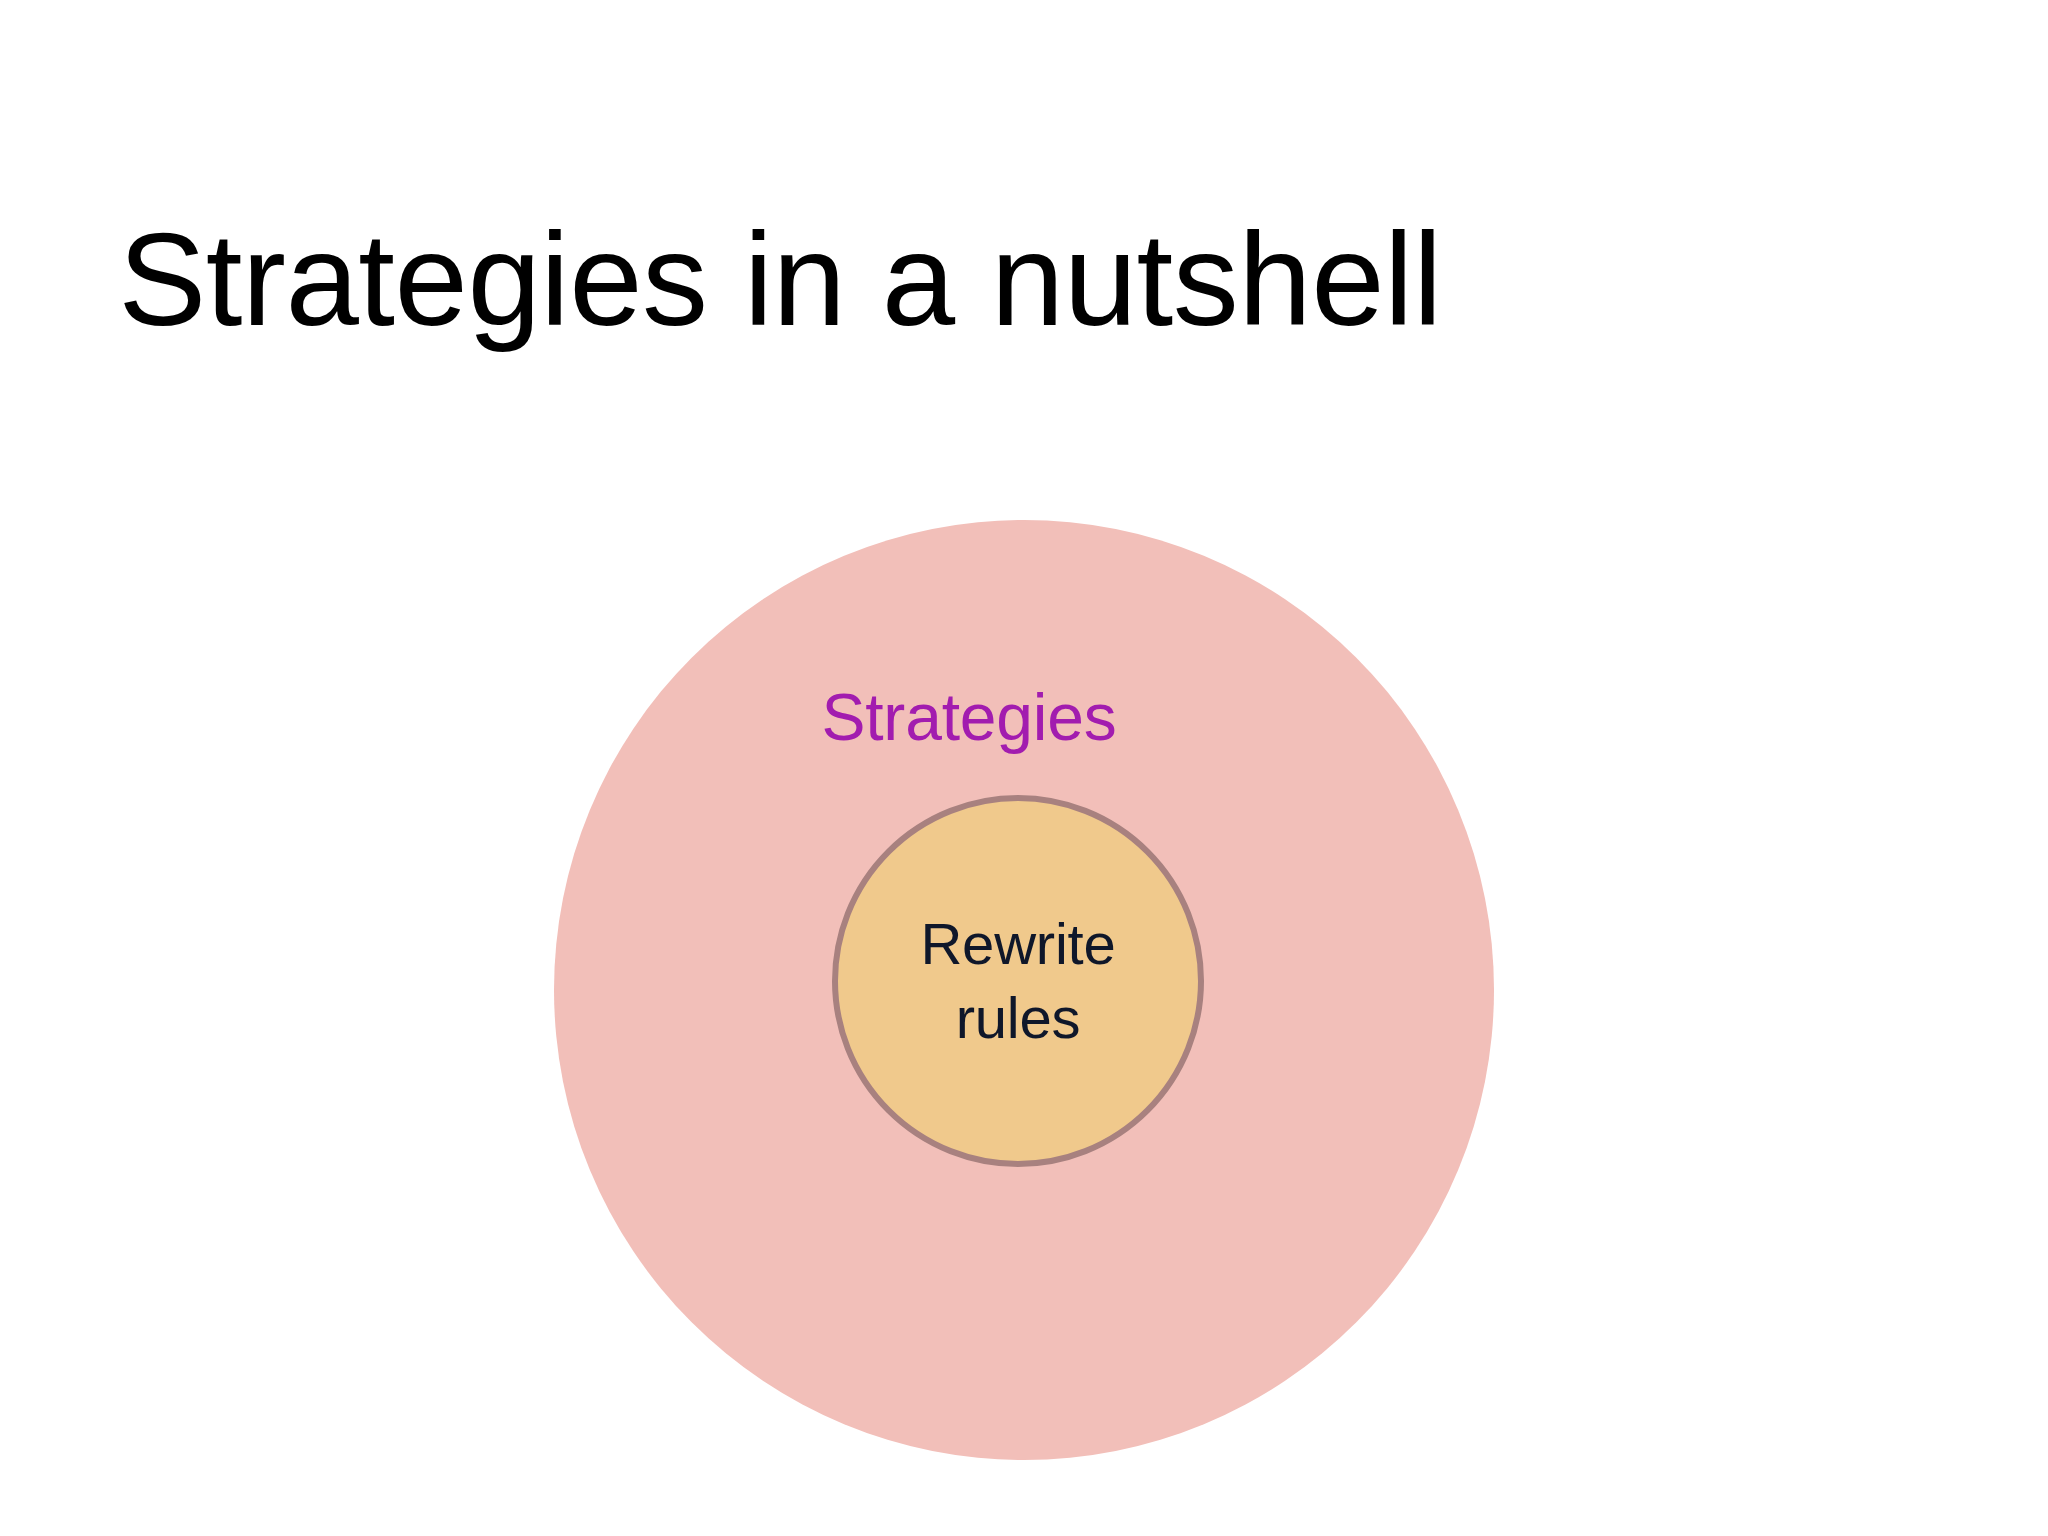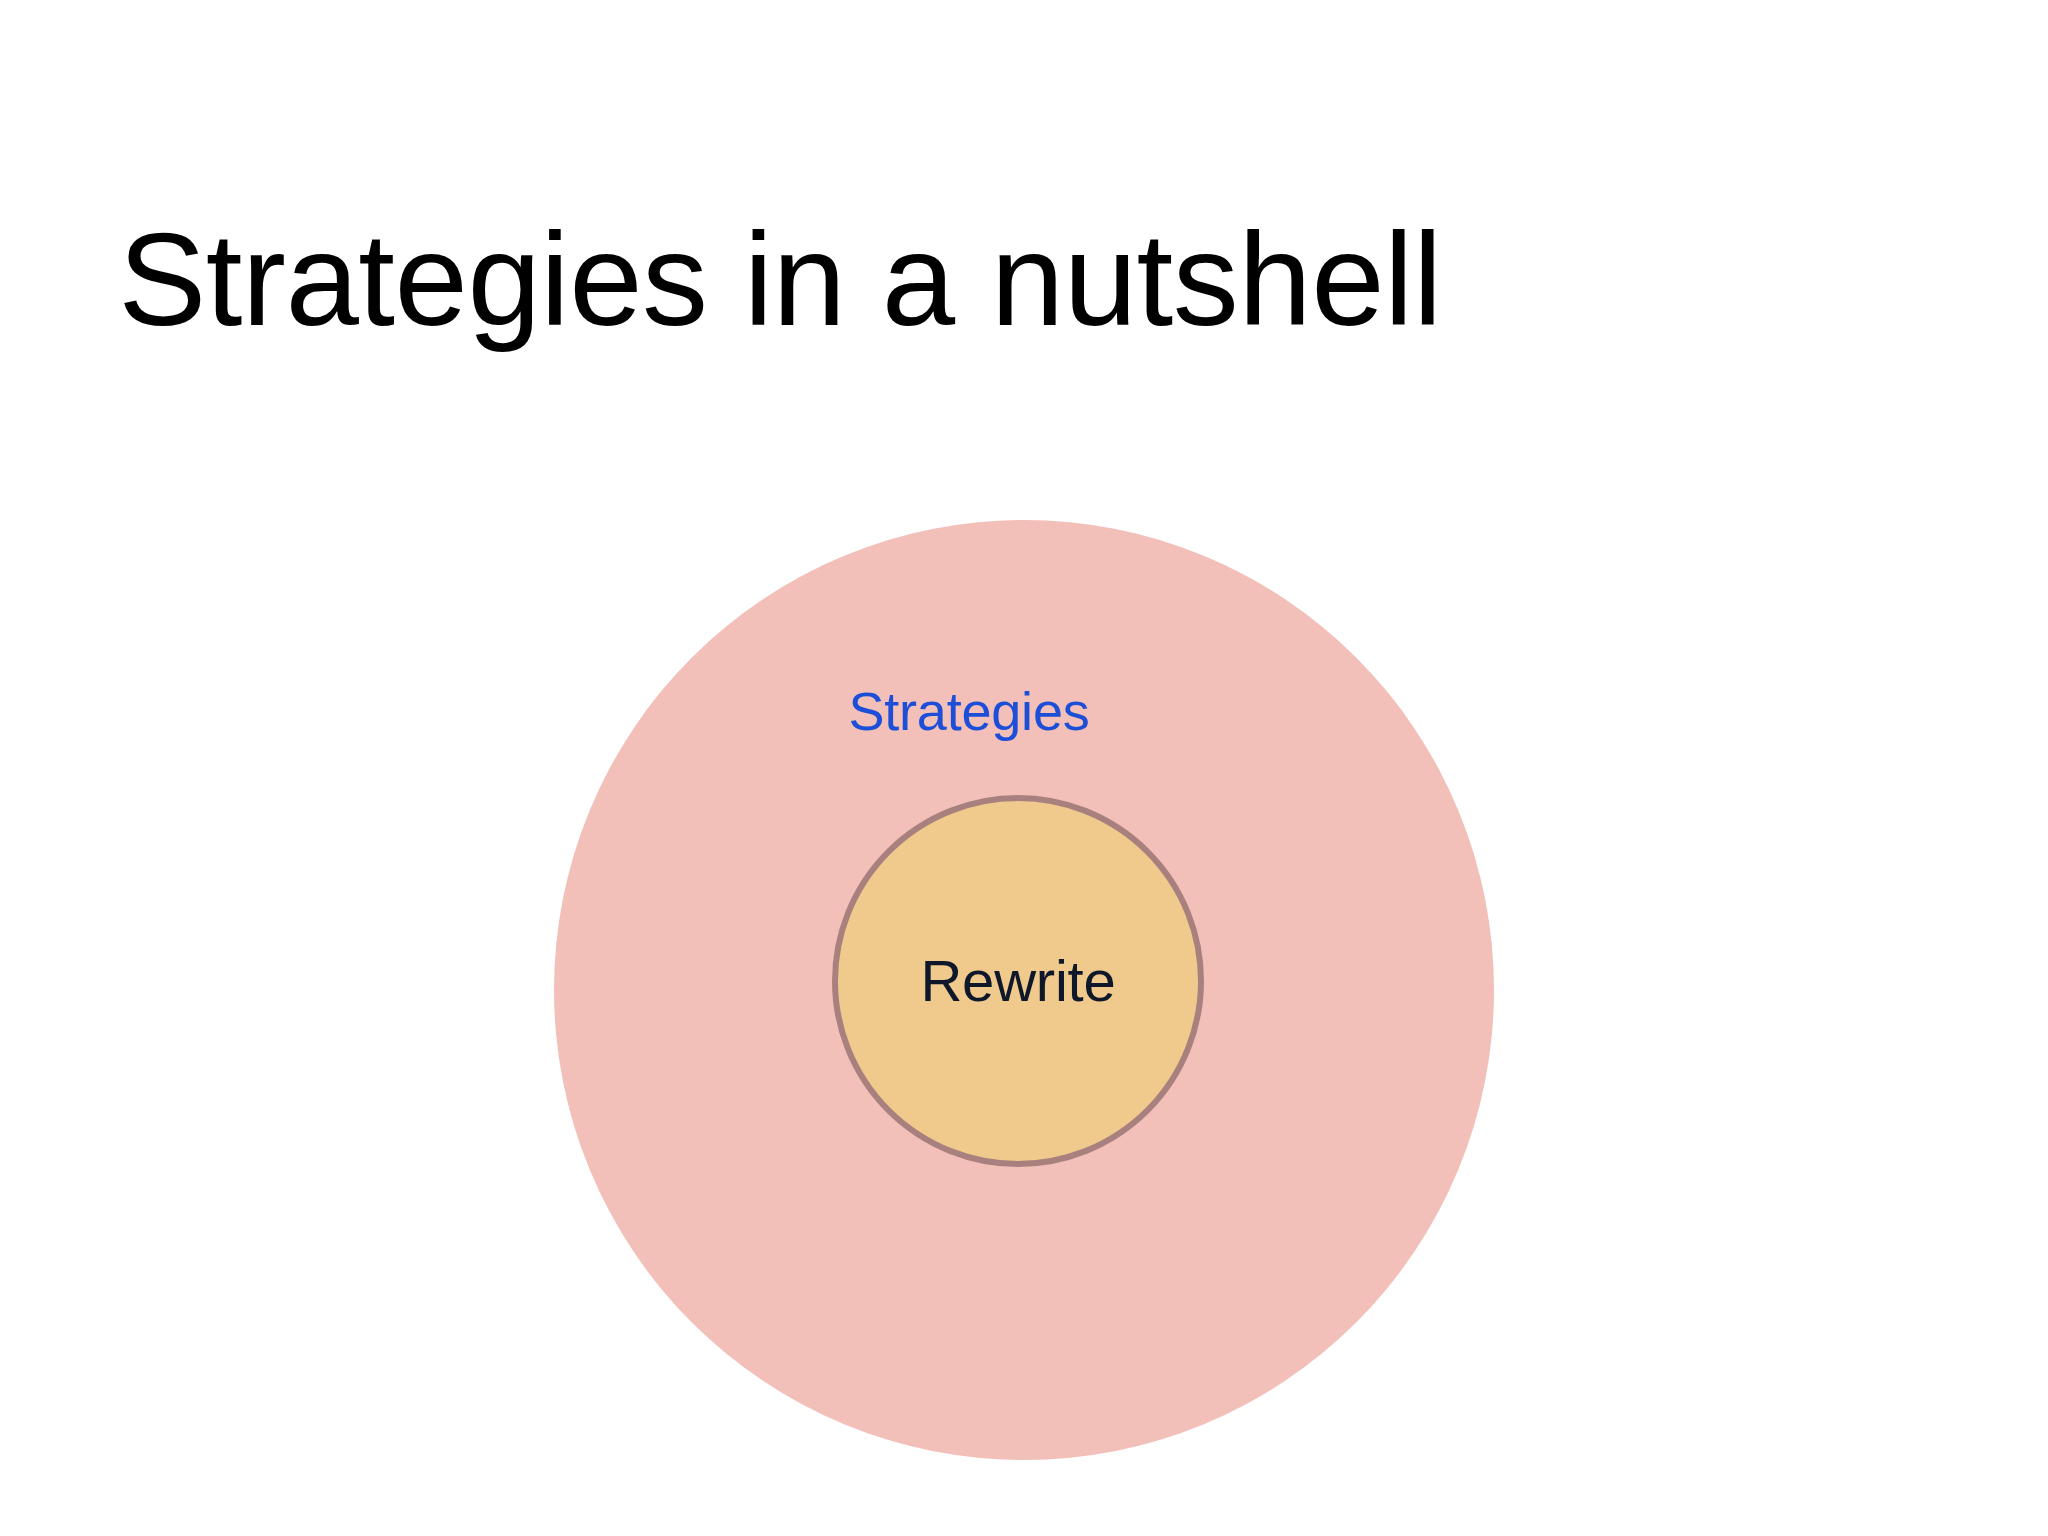--- a/index.html
+++ b/index.html
@@ -55,23 +55,23 @@
     border-radius: 50%;
     background: #f2bfb9;
   }
 
   .outer-label {
     position: absolute;
     left: 0;
     top: 160px;
     width: 940px;
     text-align: center;
-    font-size: 54px;
+    font-size: 66px;
     line-height: 1.15;
-    color: #1d4ed8;
+    color: #a21caf;
     letter-spacing: -0.2px;
   }
   
   .outer-label > span {
     position: relative;
     left: -55px;
   }
 
   .inner-circle {
     position: absolute;
@@ -111,19 +111,20 @@
 
     <div class="outer-circle">
 
       <div class="outer-label">
         <span>Strategies</span>
       </div>
 
       <div class="inner-circle">
         <div class="inner-label">
           <span class="line">Rewrite</span>
+          <span class="line">rules</span>
         </div>
       </div>
 
     </div>
   </div>
 
 </div>
 
 </body></html>

